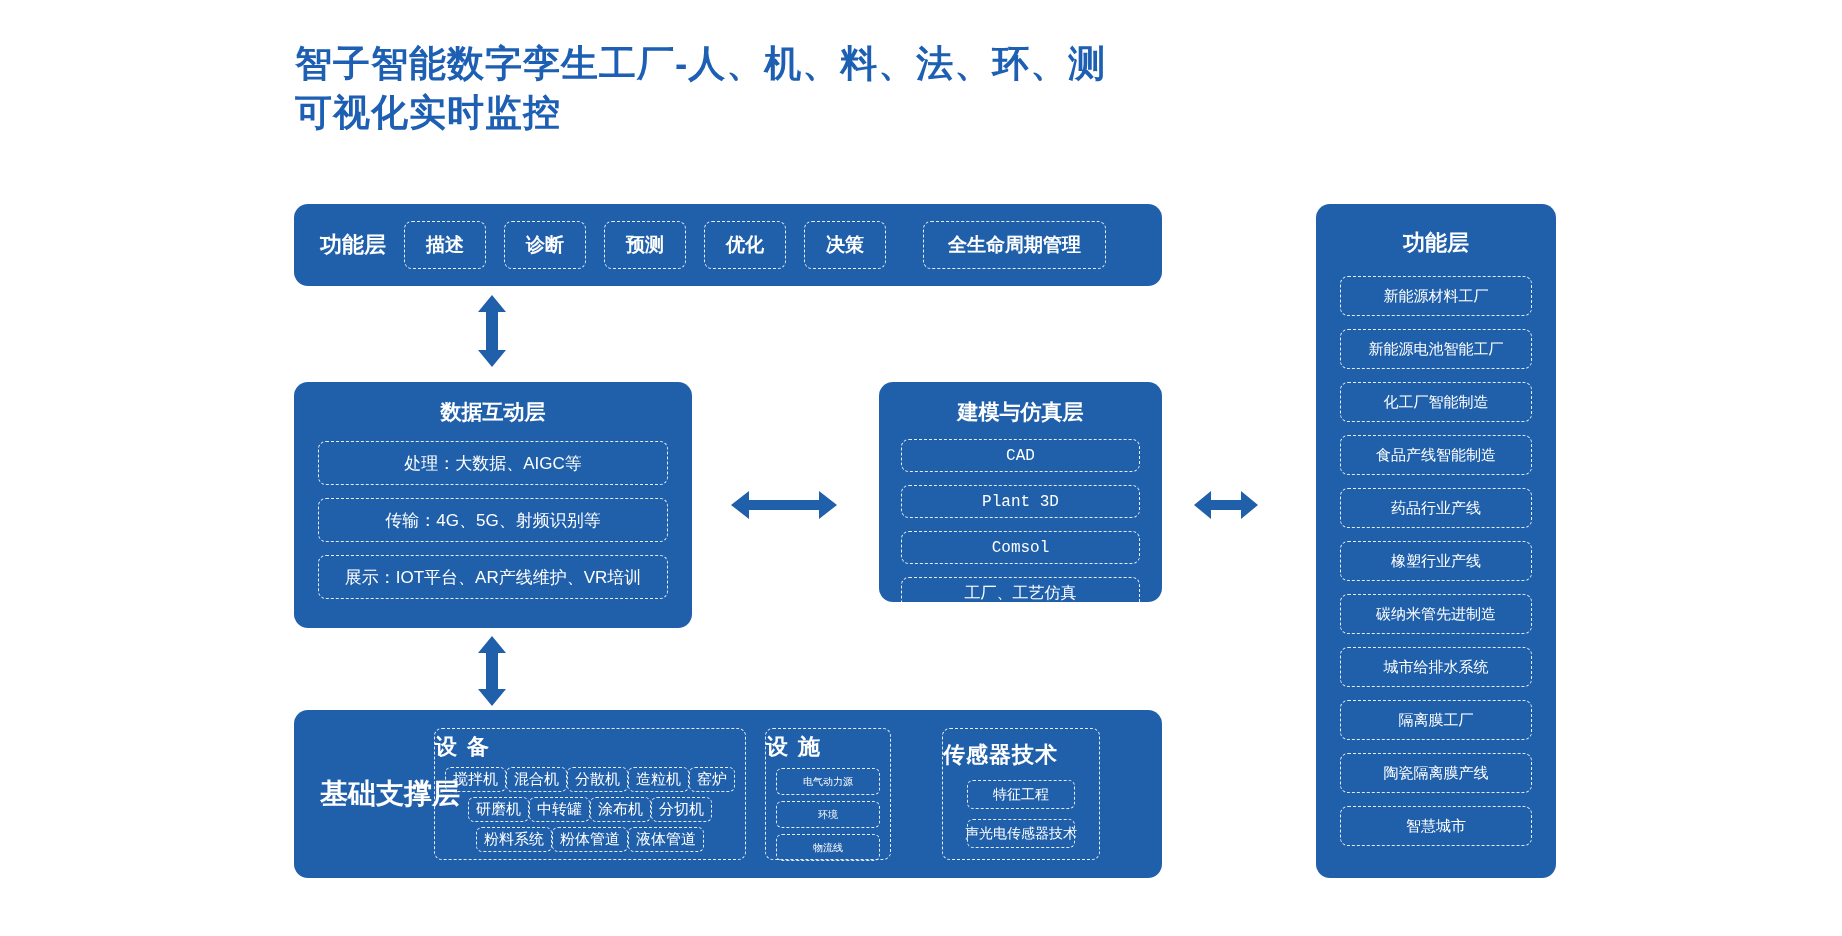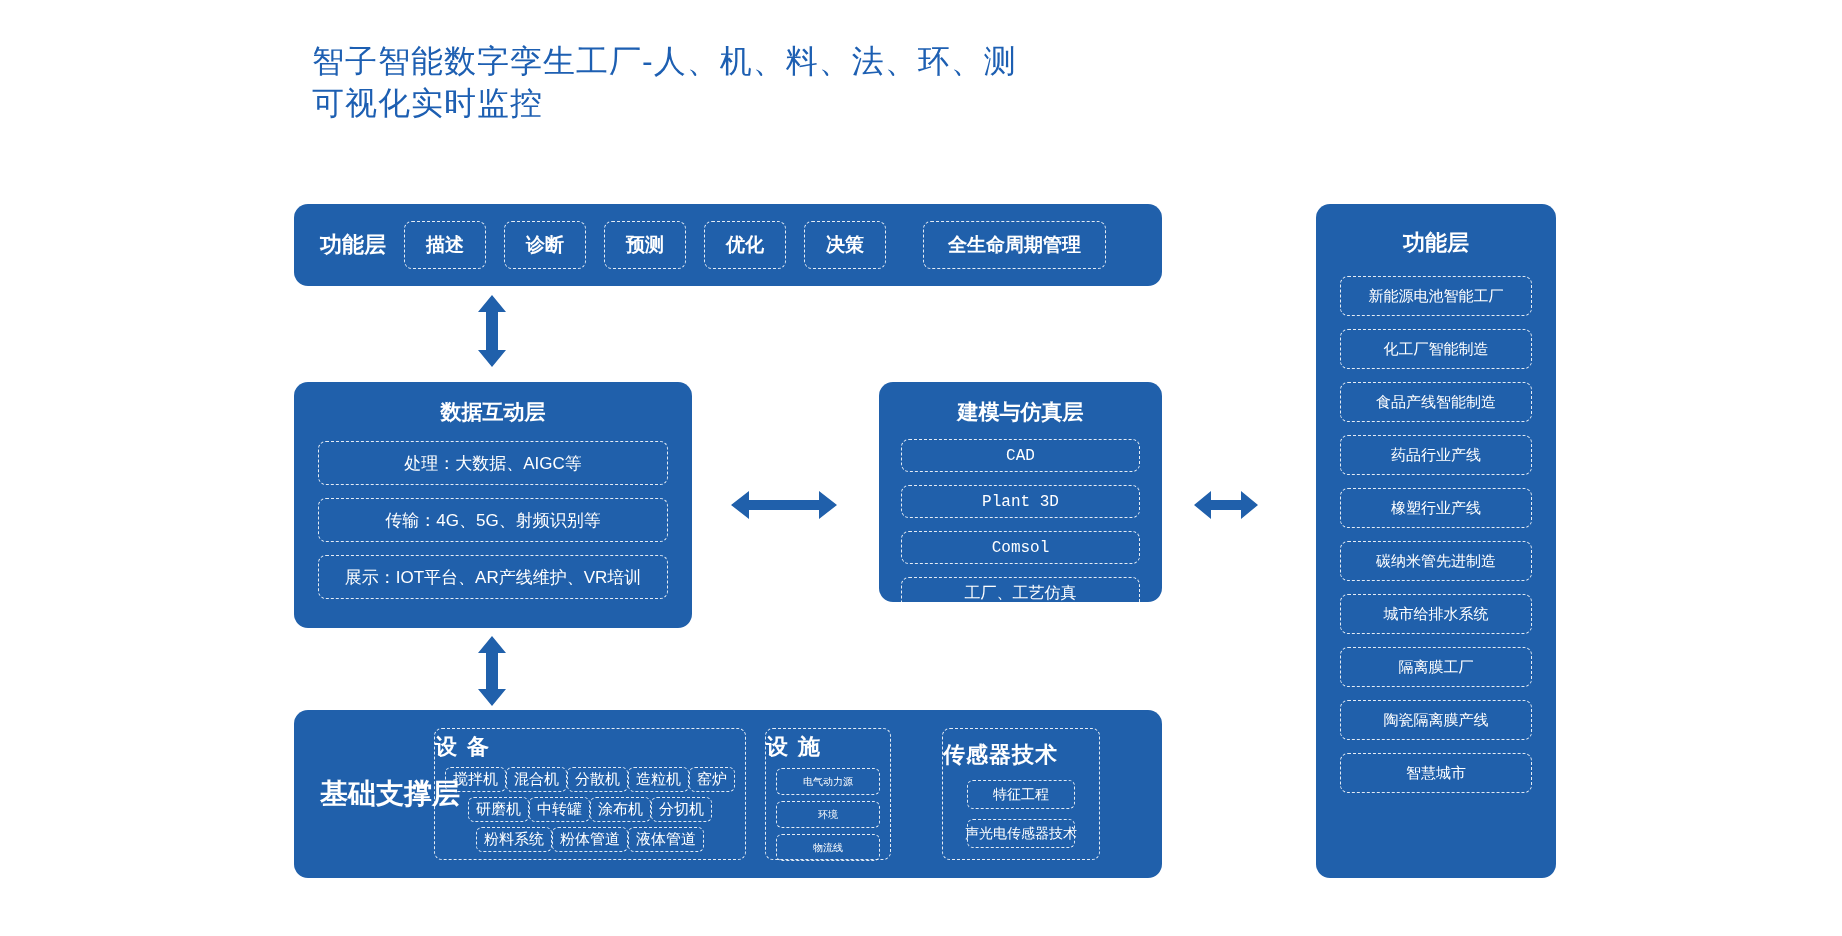--- a/index.html
+++ b/index.html
@@ -1,21 +1,21 @@
 <!DOCTYPE html>
 <html><head>
 <meta charset="utf-8">
 <style>
   * { margin:0; padding:0; box-sizing:border-box; }
   html,body { background:#ffffff; }
   body { font-family:"Liberation Sans", sans-serif; }
   .canvas { position:relative; width:1842px; height:936px; background:#ffffff; overflow:hidden; }
 
   .page-title { position:absolute; left:295px; top:40px; width:960px;
-    font-size:32px; font-weight:normal; color:#1d5fb2; line-height:1.32; letter-spacing:1px;margin-left:17px; }
+    font-size:37px; font-weight:bold; color:#1d5fb2; line-height:1.32; letter-spacing:1px; }
 
   .box { position:absolute; background:#2060ab; border-radius:14px; color:#ffffff; }
 
   .dashed { border:1.5px dashed rgba(255,255,255,.88); border-radius:8px;
     display:flex; align-items:center; justify-content:center; text-align:center; }
 
   
   .top-box { left:294px; top:204px; width:868px; height:82px;
     display:flex; align-items:center; padding-left:26px; }
   .top-box .layer-label { font-size:22px; font-weight:bold; margin-right:18px; white-space:nowrap; }
@@ -135,20 +135,21 @@
     <div class="group g-sen">
       <div class="group-title">传感器技术</div>
       <div class="spill">特征工程</div>
       <div class="spill">声光电传感器技术</div>
     </div>
   </div>
 
   <div class="box right-box">
     <div class="mid-title">功能层</div>
     <div class="rows">
+      <div class="dashed row">新能源材料工厂</div>
       <div class="dashed row">新能源电池智能工厂</div>
       <div class="dashed row">化工厂智能制造</div>
       <div class="dashed row">食品产线智能制造</div>
       <div class="dashed row">药品行业产线</div>
       <div class="dashed row">橡塑行业产线</div>
       <div class="dashed row">碳纳米管先进制造</div>
       <div class="dashed row">城市给排水系统</div>
       <div class="dashed row">隔离膜工厂</div>
       <div class="dashed row">陶瓷隔离膜产线</div>
       <div class="dashed row">智慧城市</div>

